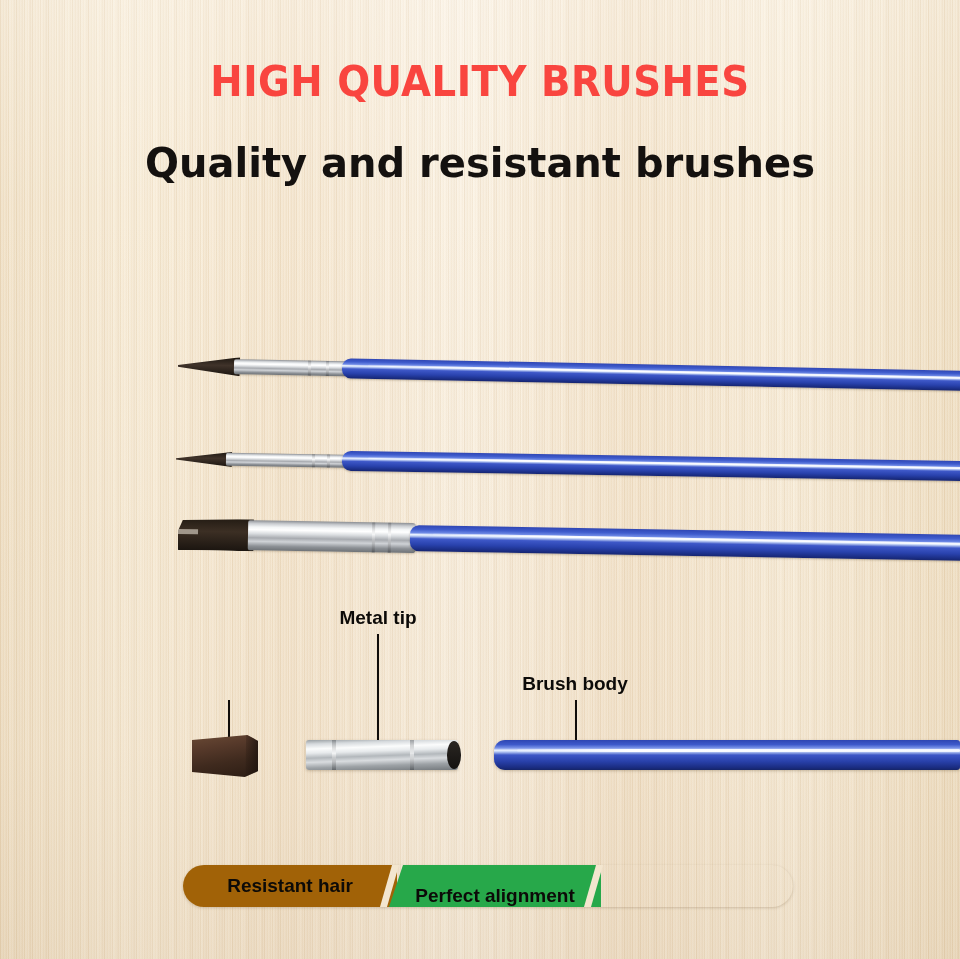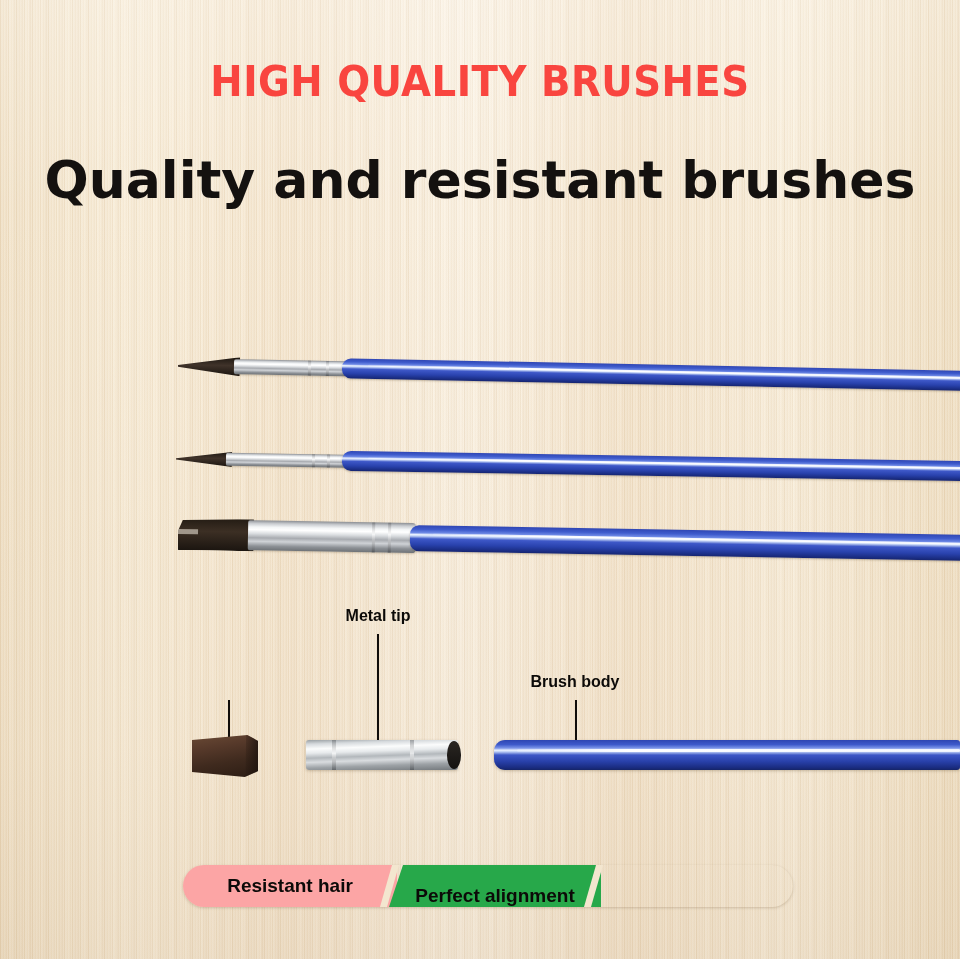--- a/index.html
+++ b/index.html
@@ -37,22 +37,22 @@
   
   .title{
     position:absolute;top:56px;left:0;width:960px;text-align:center;
     font-size:43px;font-weight:bold;letter-spacing:.5px;
     color:#f9453f;
     font-family:"DejaVu Sans","Liberation Sans",sans-serif;
     font-stretch:condensed;
     white-space:nowrap;
   }
   .subtitle{
-    position:absolute;top:150px;left:0;width:960px;text-align:center;
-    font-size:52px;font-weight:600;color:#14110f;
+    position:absolute;top:140px;left:0;width:960px;text-align:center;
+    font-size:40px;font-weight:600;color:#14110f;
     font-family:"DejaVu Sans","Liberation Sans",sans-serif;
     white-space:nowrap;
   }
 
   
   .brush{position:absolute;transform-origin:left center;}
   .handle{
     position:absolute;top:0;left:0;height:100%;
     border-radius:9px 2px 2px 9px;
     background:
@@ -105,21 +105,21 @@
     border-radius:1px;
   }
   .tip-flat:before{
     content:"";position:absolute;left:0;top:34%;width:26%;height:16%;
     background:rgba(245,238,225,.55);
   }
 
   
   .callout-label{
     position:absolute;text-align:center;
-    font-size:16px;font-weight:bold;color:#0c0a08;
+    font-size:19px;font-weight:bold;color:#0c0a08;
     font-family:"Liberation Sans",sans-serif;line-height:1.13;
   }
   .leader{position:absolute;width:2px;background:#100d0b;}
   .leader-dot{
     position:absolute;width:13px;height:13px;border:2px solid #100d0b;
     border-radius:50%;background:transparent;
   }
 
   
   .part-bristle{
@@ -168,21 +168,21 @@
   .pill{
     position:absolute;left:183px;top:865px;width:610px;height:42px;
     border-radius:21px;overflow:hidden;
     box-shadow:0 1px 3px rgba(120,95,60,.28);
   }
   .seg{position:absolute;top:0;height:100%;display:flex;align-items:center;justify-content:center;}
   .seg span{
     font-size:19px;font-weight:bold;color:#0c0a08;
     font-family:"Liberation Sans",sans-serif;white-space:nowrap;
   }
-  .seg-a{left:0;width:214px;background:#fca5a5;}
+  .seg-a{left:0;width:214px;background:#a16207;}
   .seg-b{left:206px;width:212px;background:#27a84a;
          clip-path:polygon(14px 0,100% 0,100% 100%,0 100%);align-items:flex-end;}
   .seg-c{left:410px;width:200px;background:#f7423f;
          clip-path:polygon(14px 0,100% 0,100% 100%,0 100%);}
   .divider{position:absolute;top:-2px;width:7px;height:46px;background:#f3e6cf;
            transform:skewX(-16deg);}
 </style>
 </head>
 <body>
 

